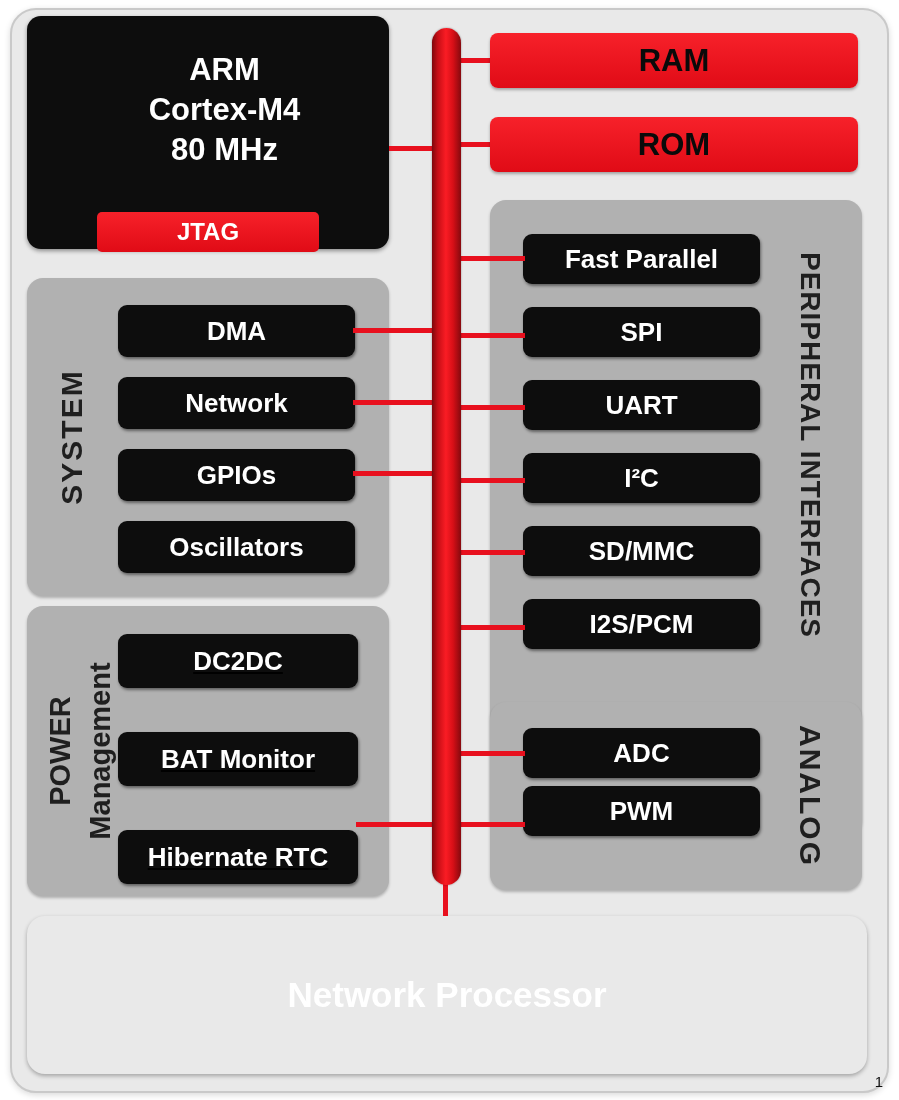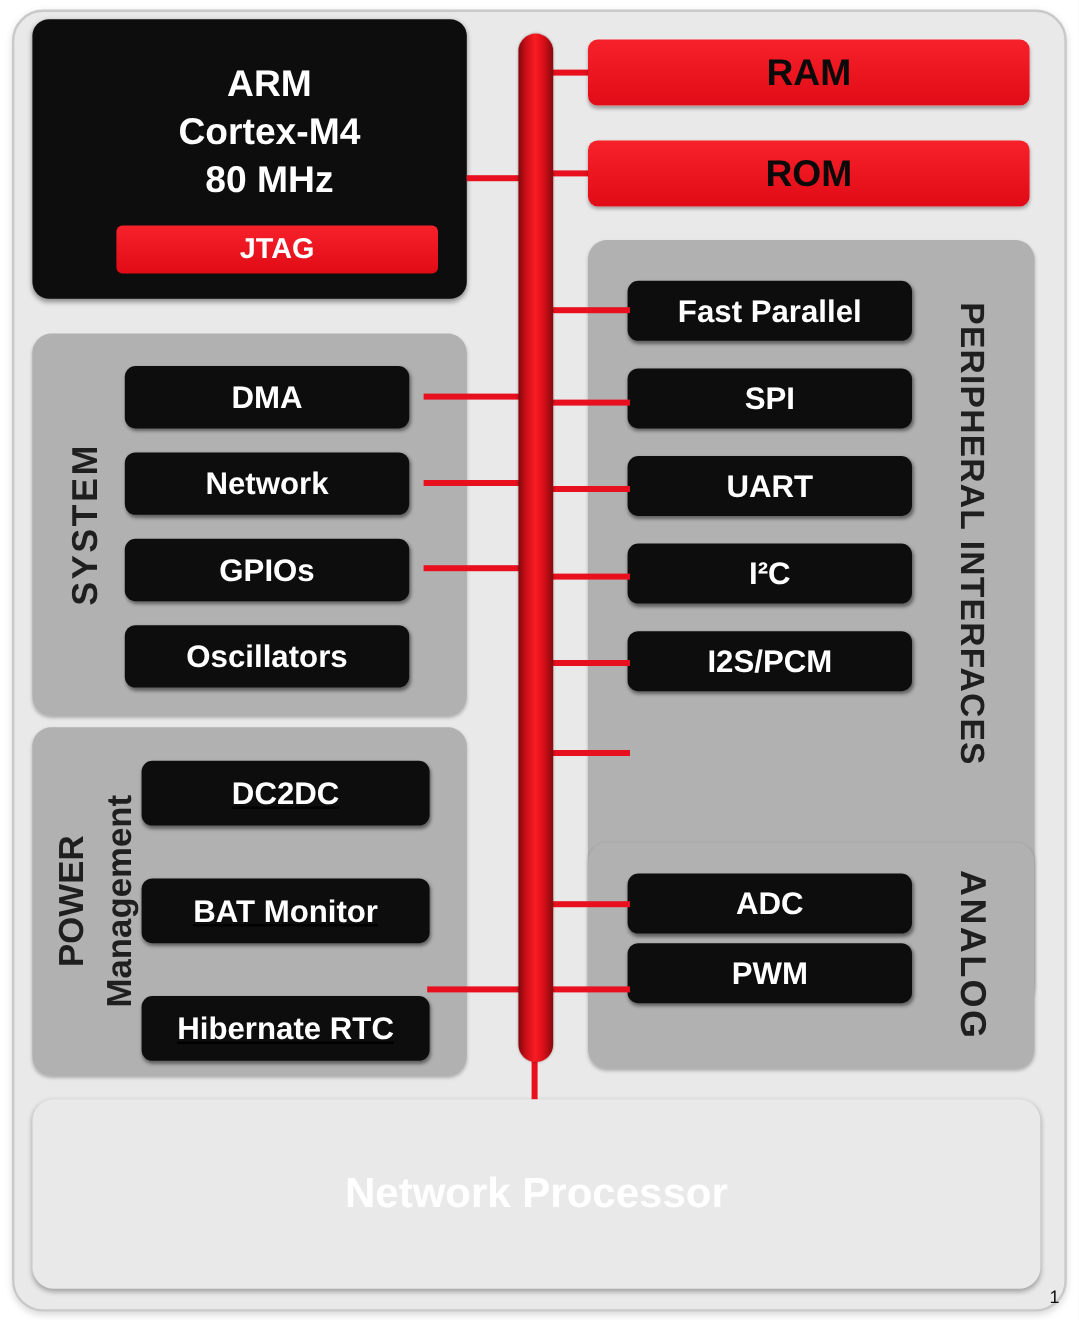--- a/index.html
+++ b/index.html
@@ -11,37 +11,37 @@
 
   .block{background:var(--black,#0d0d0d);color:#fff;font-weight:bold;font-size:26px;display:flex;align-items:center;justify-content:center;border-radius:9px;box-shadow:1px 2px 3px rgba(0,0,0,.45);height:50px;}
 
   .items{position:absolute;display:flex;flex-direction:column;}
 
   .rlabel{position:absolute;display:flex;align-items:center;justify-content:center;font-weight:bold;color:#1f1f1f;text-align:center;white-space:nowrap;}
 
   
   #cpu{position:absolute;left:27px;top:16px;width:362px;height:233px;background:var(--black,#0d0d0d);border-radius:14px;box-shadow:0 2px 4px rgba(0,0,0,.4);}
   .cpu-title{position:absolute;top:34px;left:0;right:0;text-align:center;color:#fff;font-size:31px;font-weight:bold;line-height:40px;padding-left:33px;}
-  #jtag{position:absolute;left:70px;top:172px;width:268px;height:40px;background:linear-gradient(180deg,#f7212a,#e00b16);color:#fff;font-size:24px;font-weight:bold;border-radius:5px;display:flex;align-items:center;justify-content:center;}
+  #jtag{position:absolute;left:70px;top:196px;width:222px;height:40px;background:linear-gradient(180deg,#f7212a,#e00b16);color:#fff;font-size:24px;font-weight:bold;border-radius:5px;display:flex;align-items:center;justify-content:center;}
 
   
   #bus{position:absolute;left:432px;top:28px;width:29px;height:857px;border-radius:15px;background:linear-gradient(90deg,#7e070c,#c60e16 20%,#fa1c24 48%,#d80f17 72%,#86090e);box-shadow:0 0 2px rgba(0,0,0,.4);z-index:2;}
 
   
   .membar{position:absolute;left:490px;width:368px;height:55px;border-radius:8px;background:linear-gradient(180deg,#f7212a,#e00b16);display:flex;align-items:center;justify-content:center;font-size:31px;font-weight:bold;color:#0a0a0a;box-shadow:0 2px 3px rgba(0,0,0,.3);z-index:3;}
   #ram{top:33px;text-align:center;}
   #rom{top:117px;}
 
   
   #peripheral{left:490px;top:200px;width:372px;height:635px;}
   #peripheral .items{left:33px;top:34px;width:237px;gap:23px;}
   #peripheral .rlabel{width:490px;height:56px;left:75px;top:217px;transform:rotate(90deg);font-size:28px;letter-spacing:1px;}
 
   #system{left:27px;top:278px;width:362px;height:318px;}
-  #system .items{left:77px;top:27px;width:237px;gap:20px;}
+  #system .items{left:91px;top:27px;width:237px;gap:20px;}
   #system .block{height:52px;}
   #system .rlabel{width:318px;height:60px;left:-114px;top:129px;transform:rotate(-90deg);font-size:30px;letter-spacing:2px;}
 
   #power{left:27px;top:606px;width:362px;height:290px;}
   #power .items{left:91px;top:28px;width:240px;gap:44px;text-decoration:underline;}
   #power .block{height:54px;}
   #power .rlabel{width:290px;height:84px;left:-92px;top:103px;transform:rotate(-90deg);font-size:29px;line-height:40px;flex-direction:column;}
 
   #analog{left:490px;top:702px;width:372px;height:188px;}
   #analog .items{left:33px;top:26px;width:237px;gap:8px;}
@@ -74,20 +74,21 @@
 
 <div id="ram" class="membar">RAM</div>
 <div id="rom" class="membar">ROM</div>
 
 <div id="peripheral" class="group">
   <div class="items">
       <div class="block">Fast Parallel</div>
       <div class="block">SPI</div>
       <div class="block">UART</div>
       <div class="block">I²C</div>
+      <div class="block">SD/MMC</div>
       <div class="block">I2S/PCM</div>
     </div>
   <div class="rlabel">PERIPHERAL INTERFACES</div>
 </div>
 
 <div id="system" class="group">
   <div class="items">
       <div class="block">DMA</div>
       <div class="block">Network</div>
       <div class="block">GPIOs</div>

